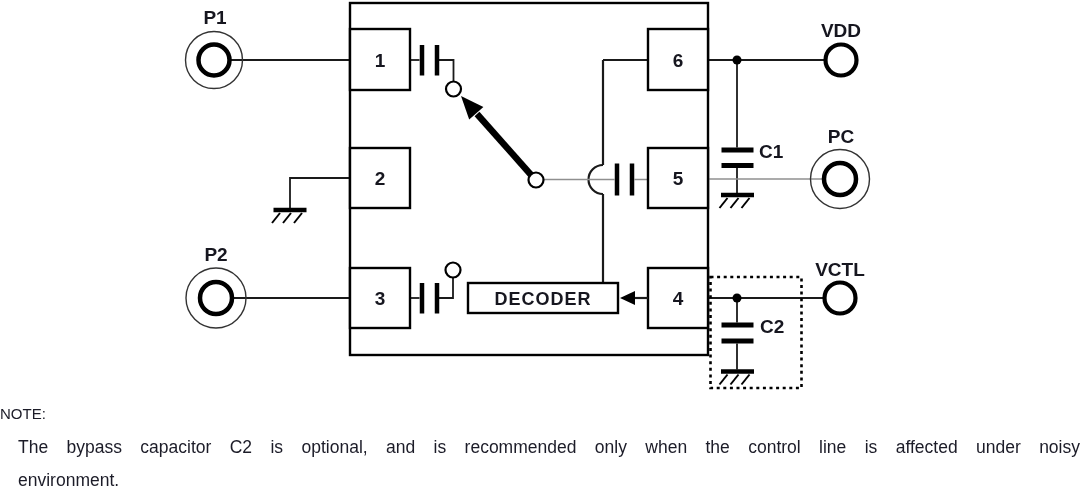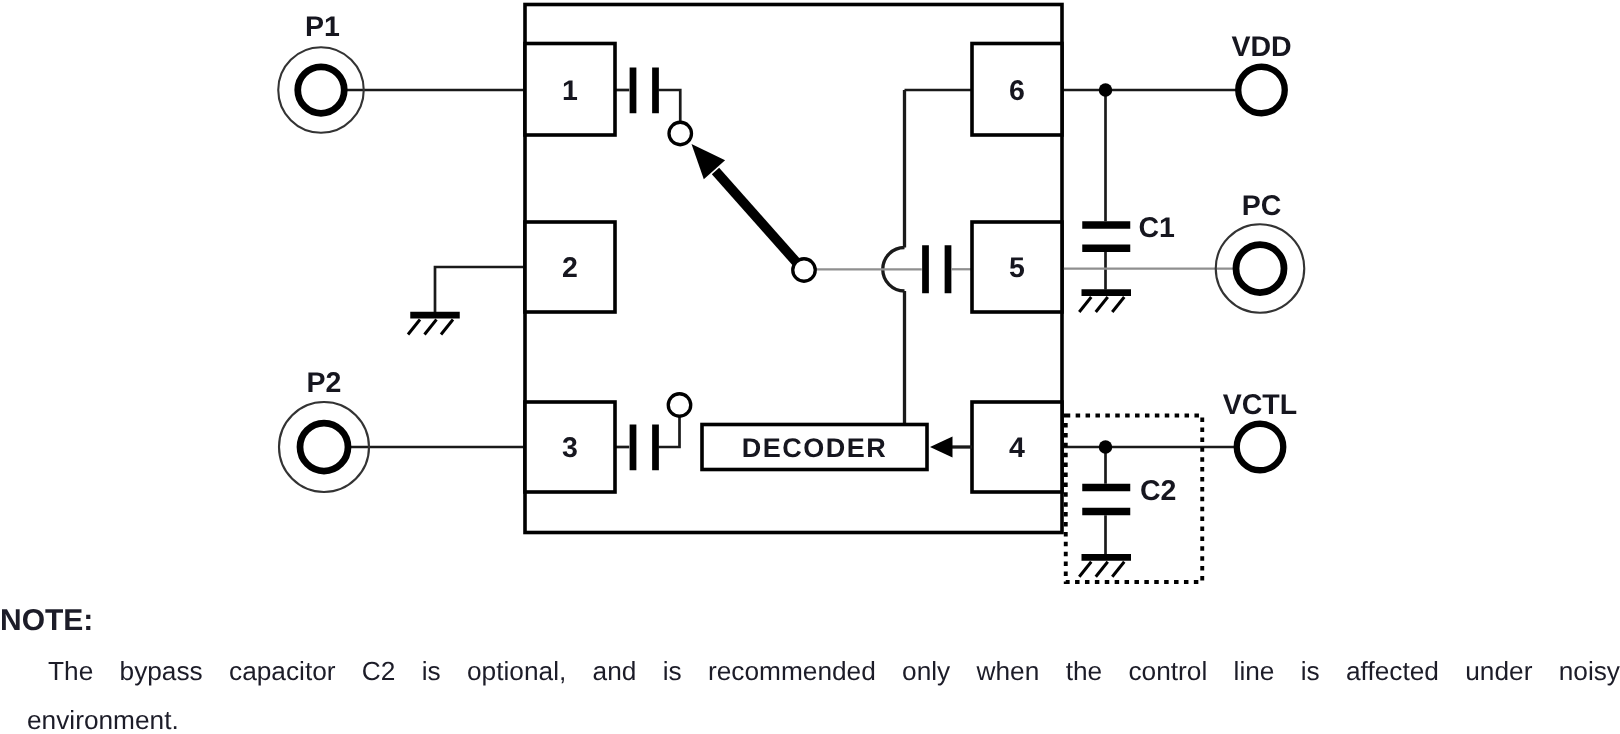--- a/index.html
+++ b/index.html
@@ -31,34 +31,33 @@
     fill: #16161f;
   }
   .note {
     position: absolute;
     left: 0;
     top: 402px;
     width: 1080px;
     color: #1c1c28;
   }
   .note-heading {
-    font-size: 20px;
-    font-weight: bold;
+    font-size: 15px;
+    font-weight: normal;
     line-height: 24px;
   }
   .note-body {
     padding-left: 18px;
     font-size: 17.5px;
     line-height: 33px;
     margin-top: 5px;
   }
   .note-line1 {
     text-align: justify;
     text-align-last: justify;
-    margin-left: 14px;
   }
   .note-line2 {
     text-align: left;
   }
 </style>
 </head>
 <body>
 
 <div class="screen">
 

